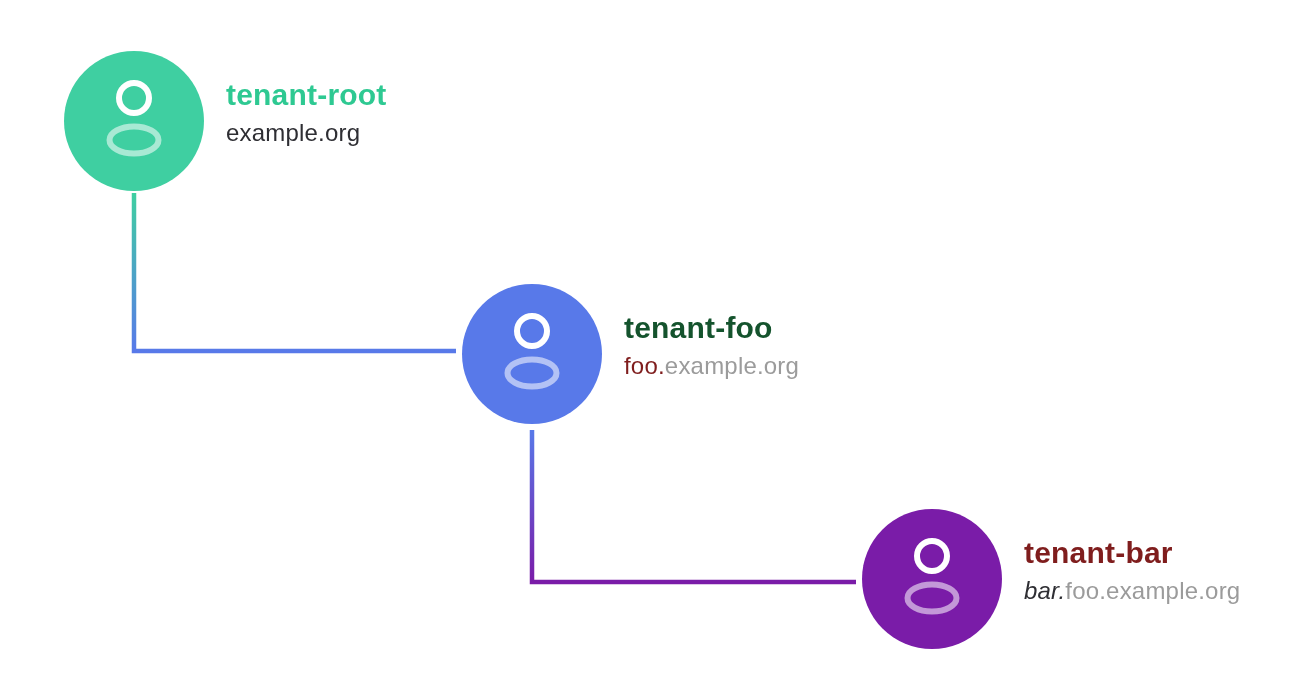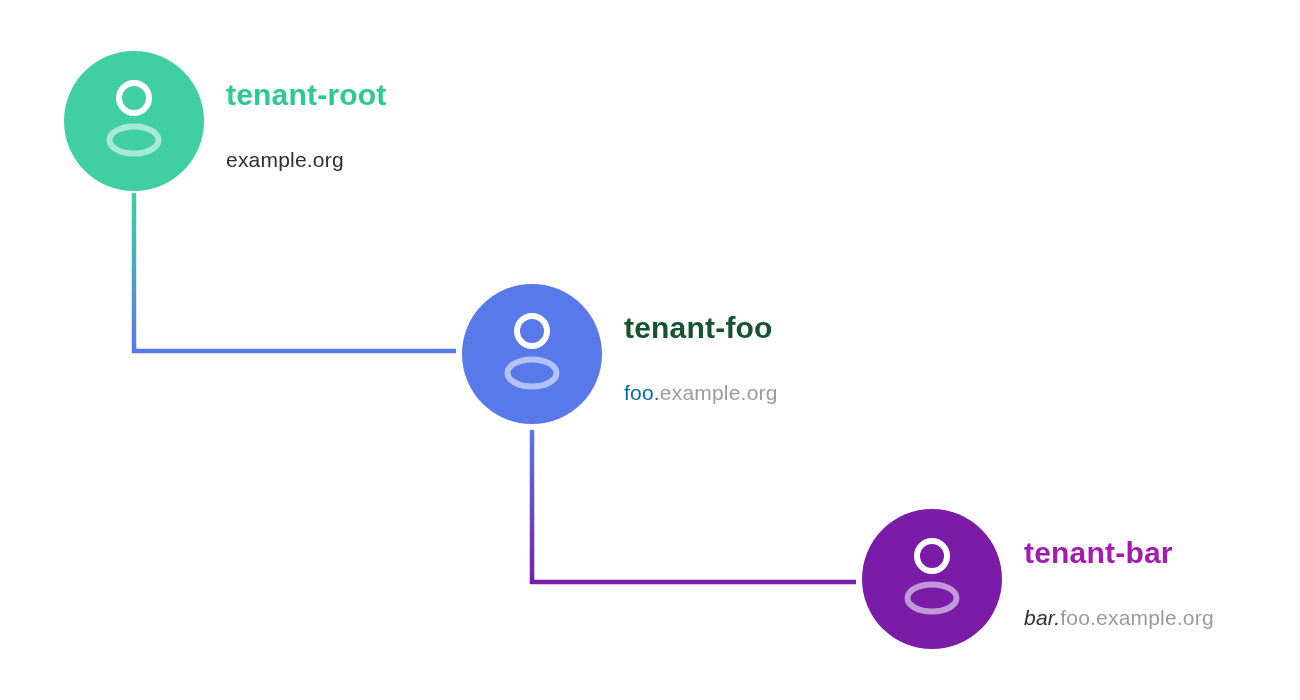--- a/index.html
+++ b/index.html
@@ -54,22 +54,22 @@
     top: 27px;
     white-space: nowrap;
   }
   .title {
     font-size: 30px;
     font-weight: 700;
     line-height: 34px;
     letter-spacing: 0.2px;
   }
   .domain {
-    margin-top: 35px;
-    font-size: 21px;
+    margin-top: 8px;
+    font-size: 24px;
     line-height: 26px;
     letter-spacing: 0.2px;
   }
   .node-0 { left: 64px;  top: 51px;  }
   .node-1 { left: 462px; top: 284px; }
   .node-2 { left: 862px; top: 509px; }
 </style>
 </head>
 <body>
 
@@ -105,30 +105,30 @@
 
   <div class="node node-1">
     <div class="circle" style="background-color: rgb(88, 121, 233);">
       <svg class="person" viewBox="0 0 140 140" xmlns="http://www.w3.org/2000/svg">
         <circle class="head" cx="70" cy="47" r="15"></circle>
         <ellipse class="torso" cx="70" cy="89" rx="24.5" ry="13.5"></ellipse>
       </svg>
     </div>
     <div class="labels">
       <div class="title" style="color: #14532d;">tenant-foo</div>
-      <div class="domain"><span style="color: #0369a1;">foo.</span><span style="color: rgb(155, 155, 155);">example.org</span></div>
+      <div class="domain"><span style="color: #7f1d1d;">foo.</span><span style="color: rgb(155, 155, 155);">example.org</span></div>
     </div>
   </div>
 
   <div class="node node-2">
     <div class="circle" style="background-color: rgb(122, 28, 168);">
       <svg class="person" viewBox="0 0 140 140" xmlns="http://www.w3.org/2000/svg">
         <circle class="head" cx="70" cy="47" r="15"></circle>
         <ellipse class="torso" cx="70" cy="89" rx="24.5" ry="13.5"></ellipse>
       </svg>
     </div>
     <div class="labels">
-      <div class="title" style="color: #a21caf;">tenant-bar</div>
+      <div class="title" style="color: #7f1d1d;">tenant-bar</div>
       <div class="domain"><span style="color: rgb(46, 46, 51); font-style: italic;">bar.</span><span style="color: rgb(155, 155, 155);">foo.example.org</span></div>
     </div>
   </div>
 
 </div>
 
 </body></html>

